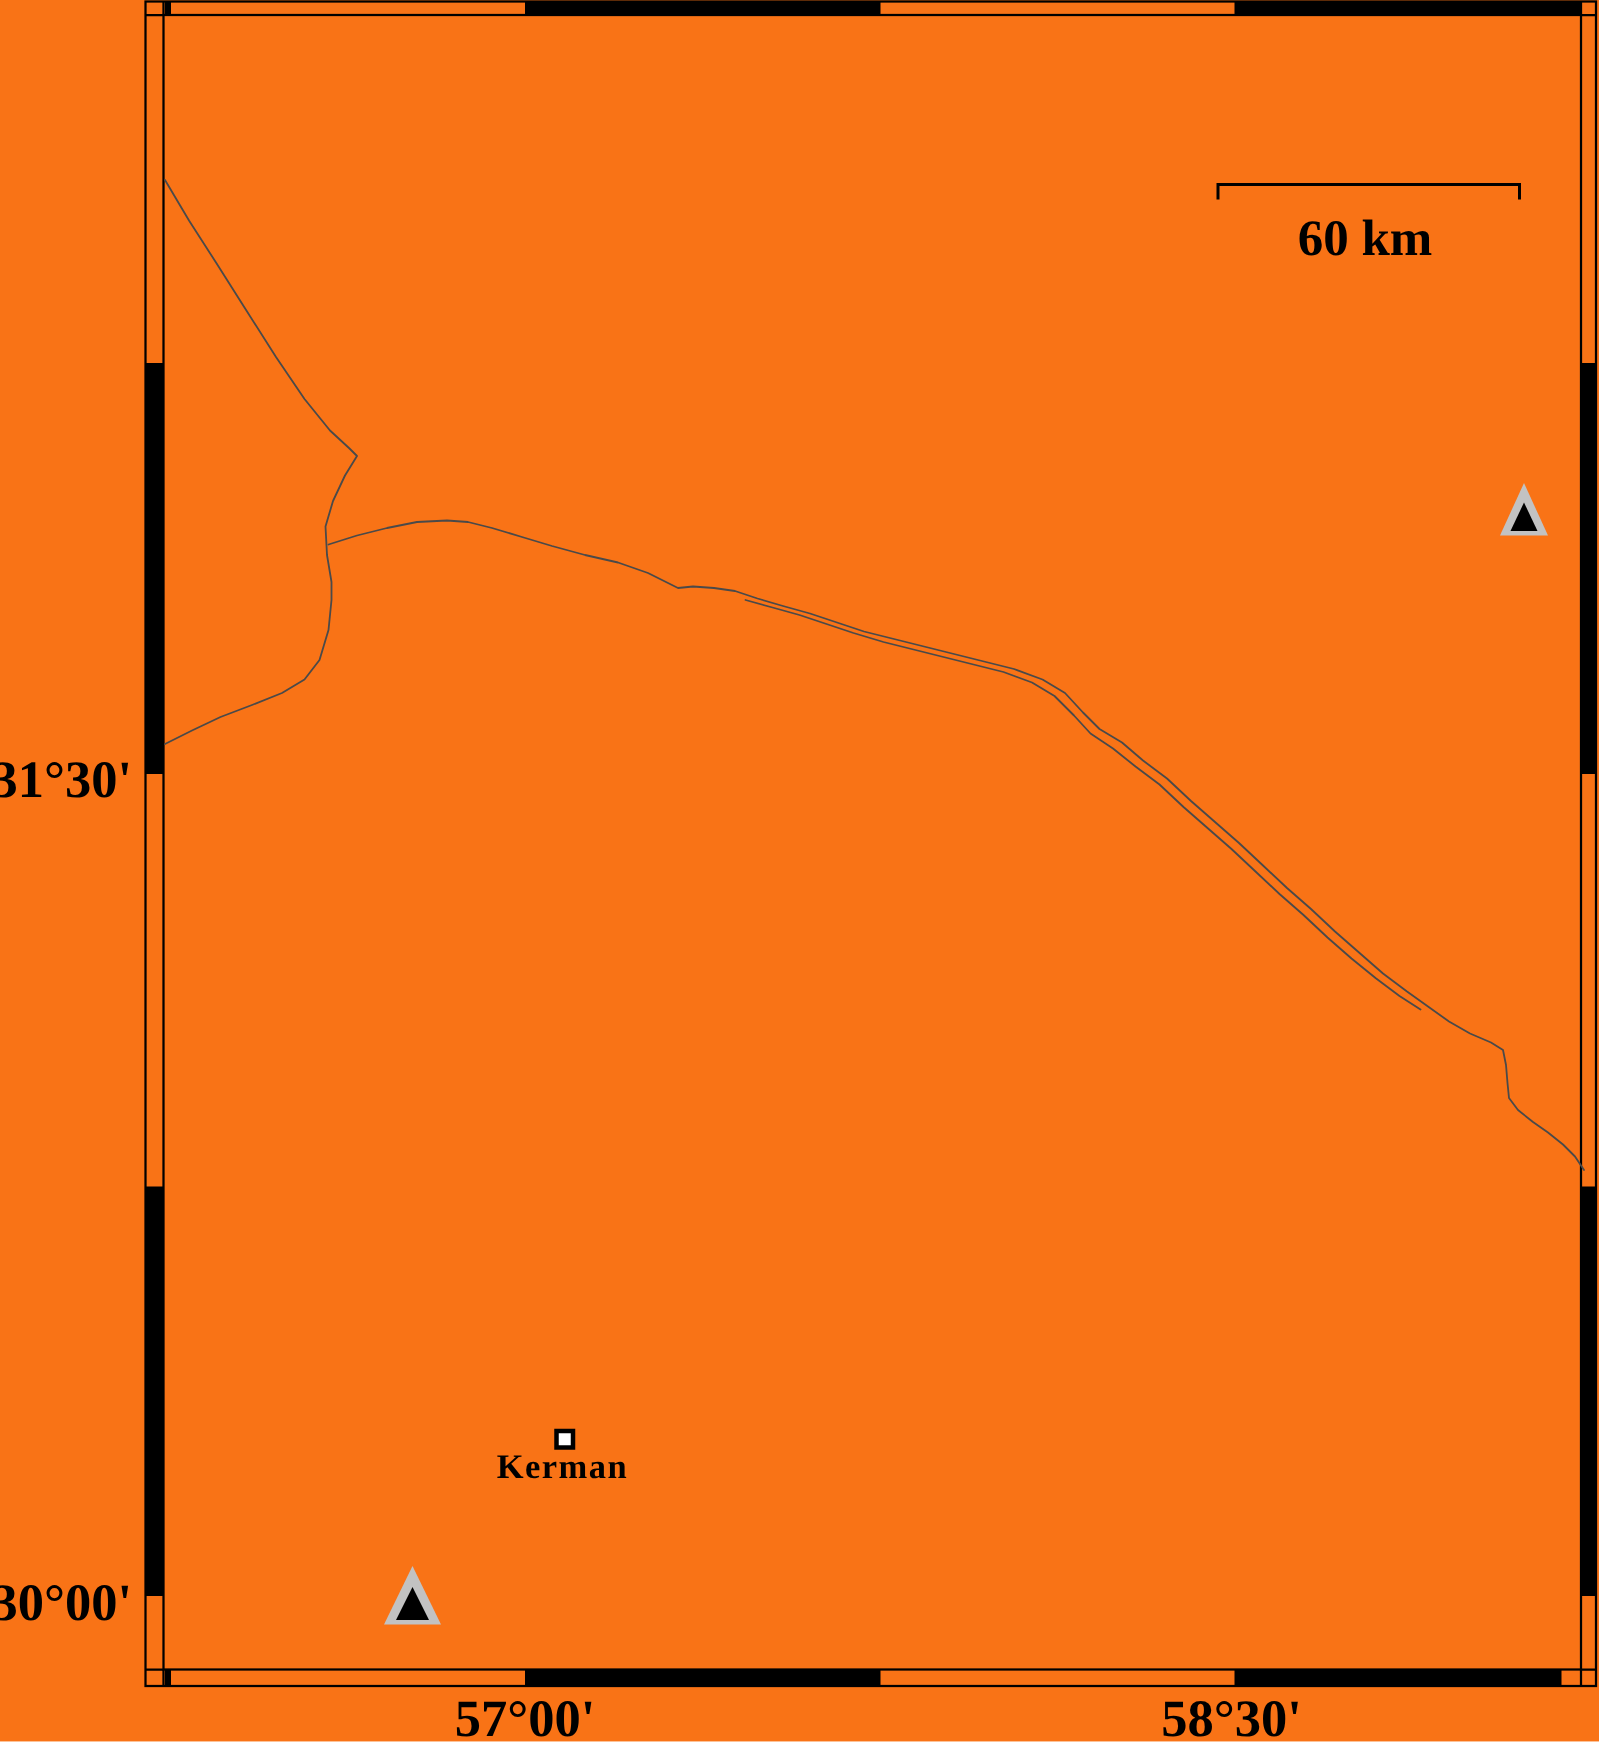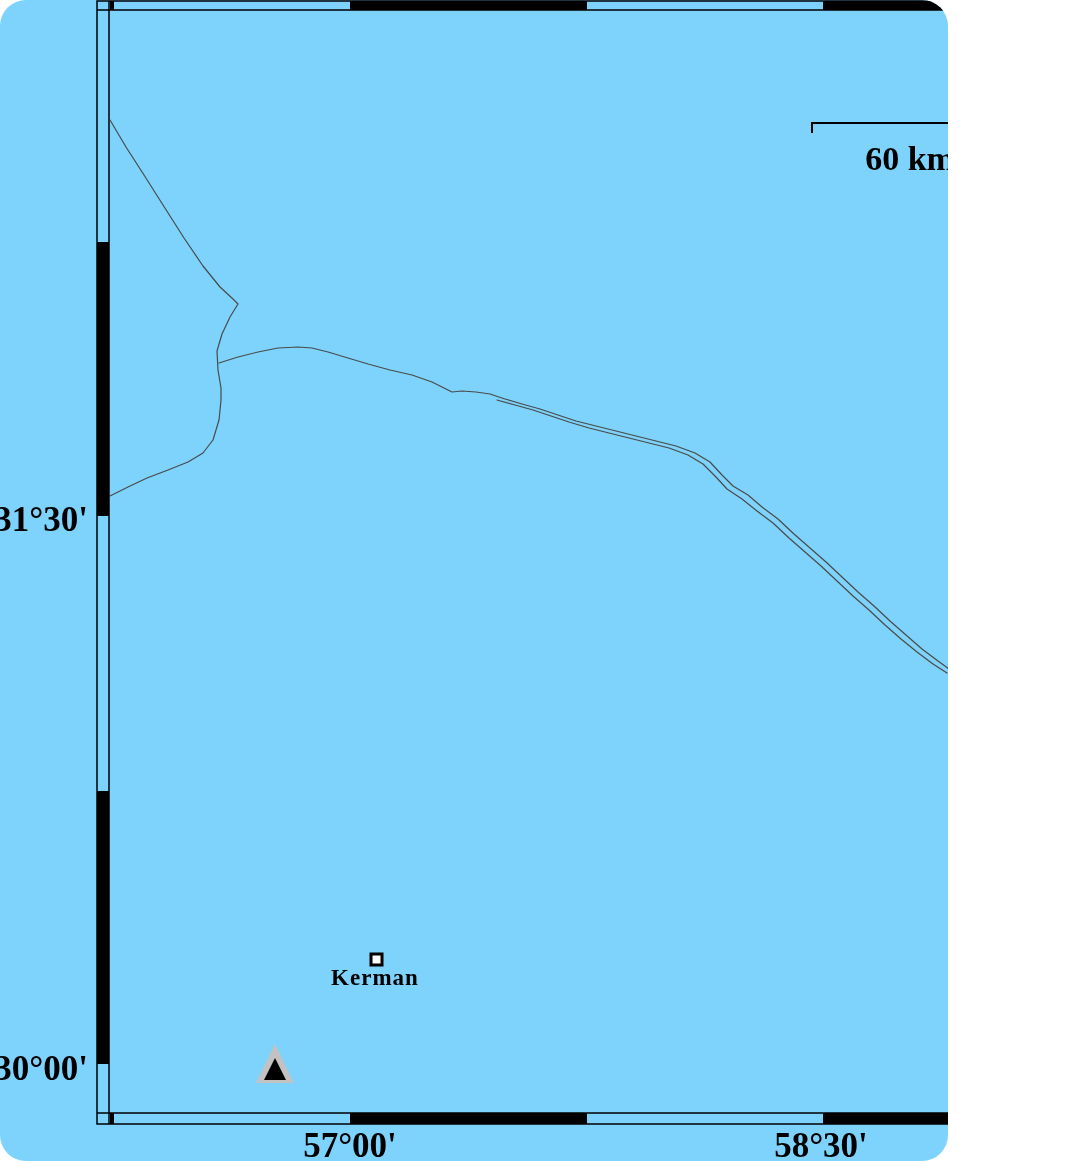--- a/index.html
+++ b/index.html
@@ -1,22 +1,21 @@
 <!DOCTYPE html>
 <html><head>
 <meta charset="utf-8">
 <style>
   html,body{margin:0;padding:0;background:#ffffff;}
   #stage{
     position:relative;
-    width:948px;height:1161px;
-    background:#7dd3fc;
+    width:1066px;height:1161px;
+    background:#f97316;
     font-family:"Liberation Serif","DejaVu Serif",serif;
     overflow:hidden;
-    border-radius:26px;
   }
   svg text{
     font-family:"Liberation Serif","DejaVu Serif",serif;
     font-weight:bold;
     fill:#000000;
   }
   .axis-label{font-size:35px;}
   .scale-label{font-size:34px;}
   .city-label{font-size:23px;letter-spacing:1px;}
 </style>

